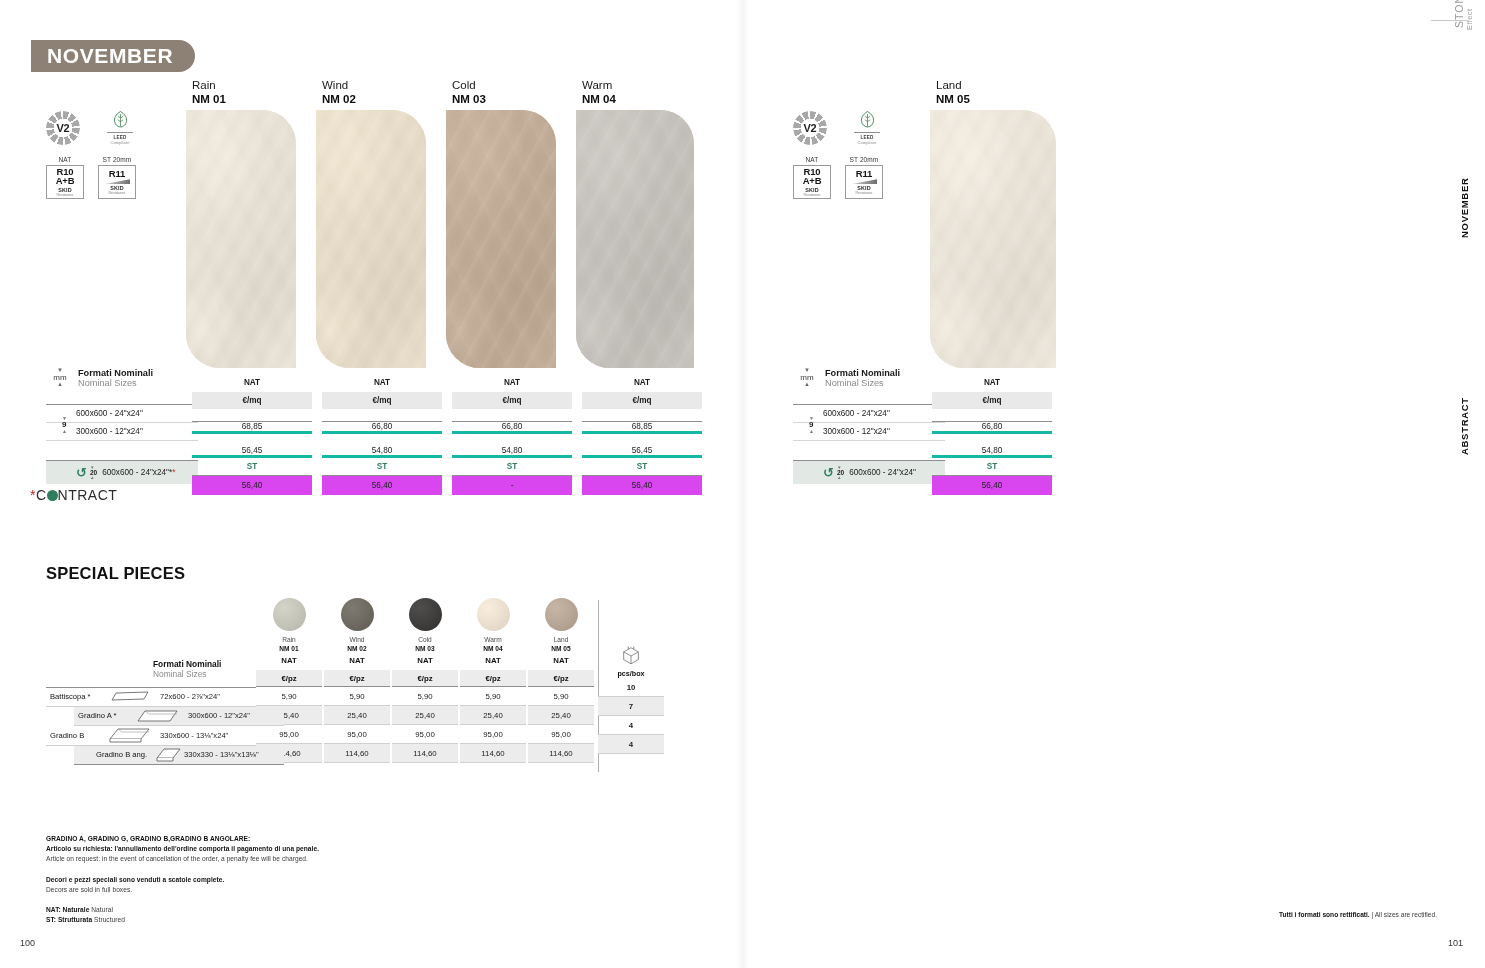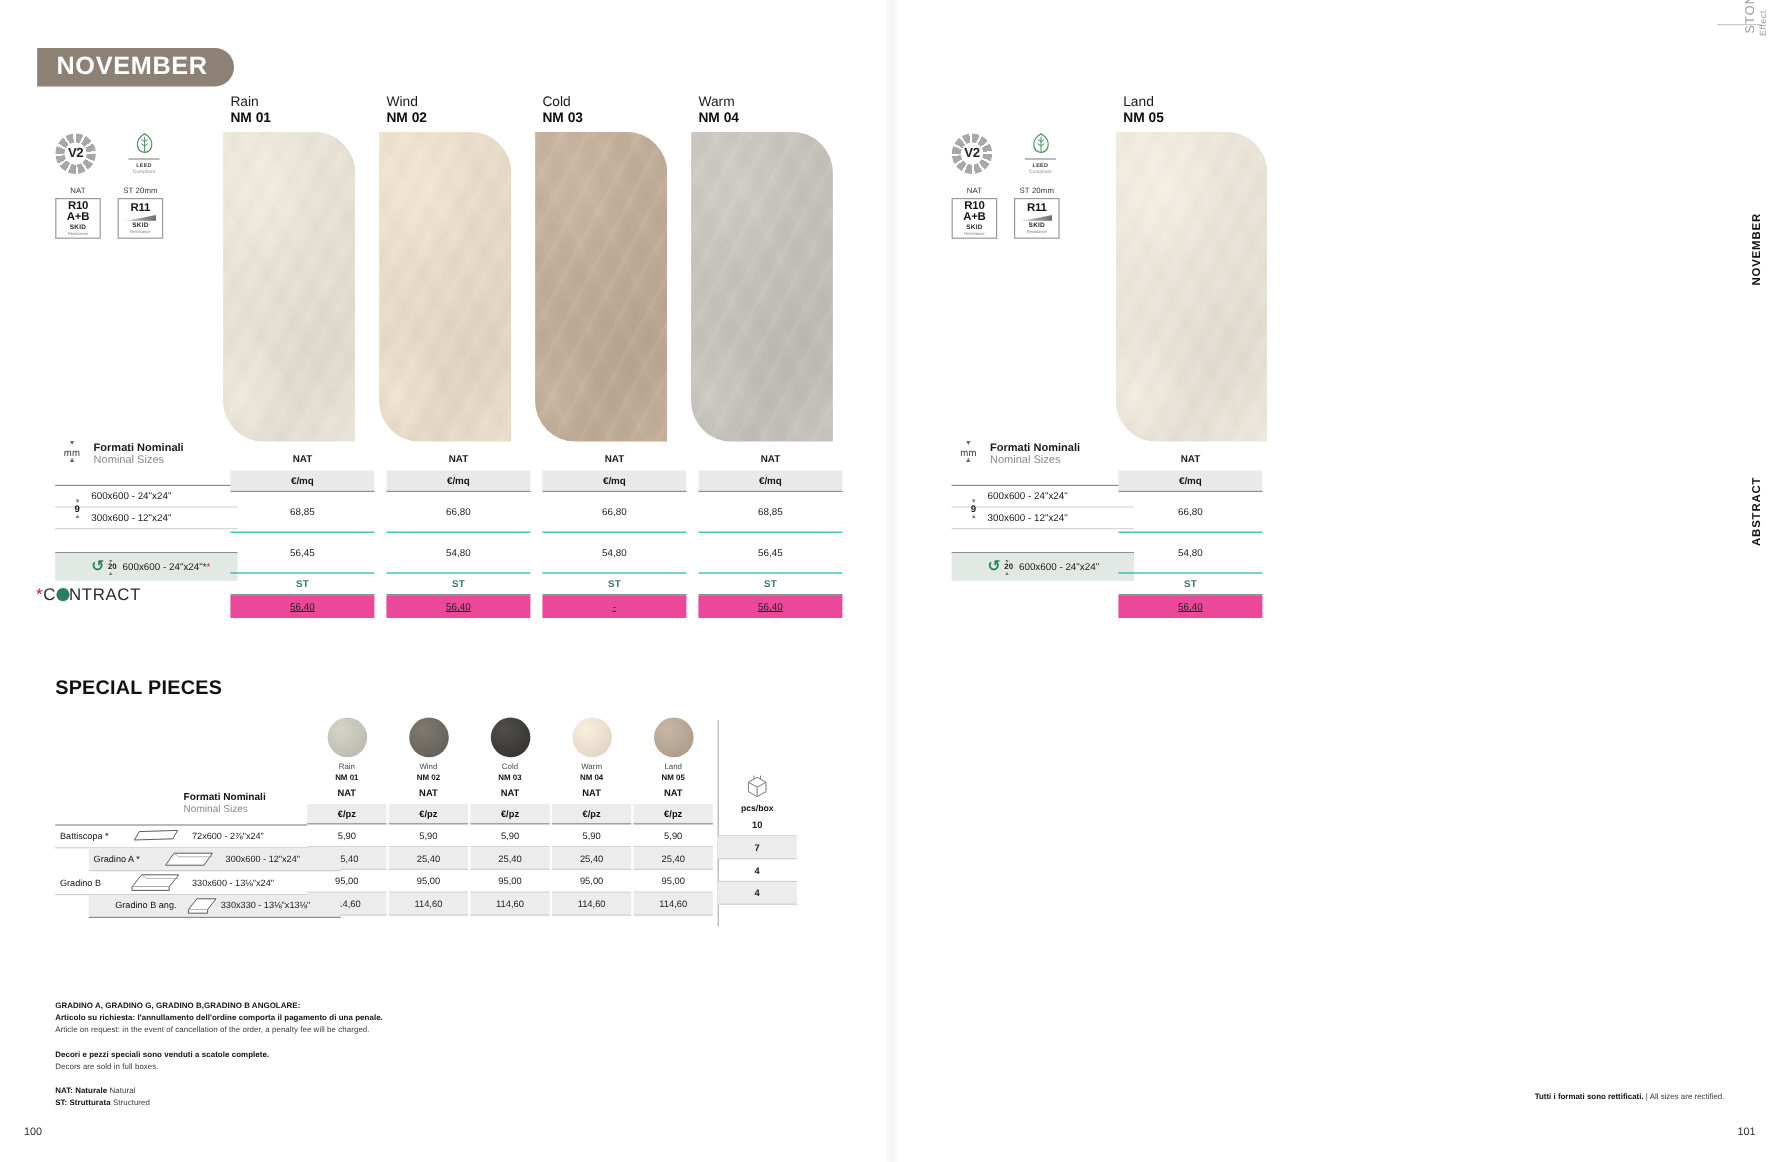--- a/index.html
+++ b/index.html
@@ -79,24 +79,24 @@
   .pt-head { display:flex; align-items:flex-start; }
   .mm-ico { width:28px; text-align:center; }
   .mm-ico .ar { font-size:6px; color:#6a6a6a; line-height:0.9; }
   .mm-ico .mm { font-size:8px; color:#3a3a3a; letter-spacing:0.2px; }
   .fmt-h1 { font-size:9.2px; font-weight:bold; color:#1a1a1a; }
   .fmt-h2 { font-size:9.2px; color:#8a8a8a; }
 
   .col { position:absolute; width:120px; text-align:center; }
   .col .nat { font-size:8.2px; font-weight:bold; color:#1a1a1a; padding:4px 0 5px; }
   .col .unit { font-size:8.2px; font-weight:bold; color:#1a1a1a; background:#e9e9e9; padding:4px 0; }
-  .col .val { font-size:8.2px; color:#222; padding:12px 0; border-bottom:1px solid #14b8a6; }
+  .col .val { font-size:8.2px; color:#222; padding:0 0; border-bottom:3px solid #14b8a6;margin-top:12px; }
   .col .val.first { border-top:1px solid #8e8e8e; }
   .col .st { font-size:8.2px; font-weight:bold; color:#2f7d5f; padding:4px 0; border-bottom:1px solid #8e8e8e; }
-  .col .stval { font-size:8.2px; color:#222; background:#ec4899; padding:5px 0;text-decoration:underline; }
+  .col .stval { font-size:8.2px; color:#222; background:#d946ef; padding:5px 0; }
 
   .rowlabels { position:absolute; width:152px; }
   .rowlabels .rl { font-size:8.2px; color:#1a1a1a; padding:4px 0 4px 30px; border-bottom:1px solid #d6d6d6; }
   .rowlabels .rl.first { border-top:1px solid #8e8e8e; }
   .rowlabels .spacer { height:20px; border-bottom:1px solid #8e8e8e; }
   .rowlabels .contract-row {
     font-size:8.2px; color:#1a1a1a; background:#e2e9e5; padding:5px 0 5px 30px;
     display:flex; align-items:center; gap:5px;
   }
   .nine-ico { position:absolute; font-size:8px; font-weight:bold; color:#1a1a1a; }

